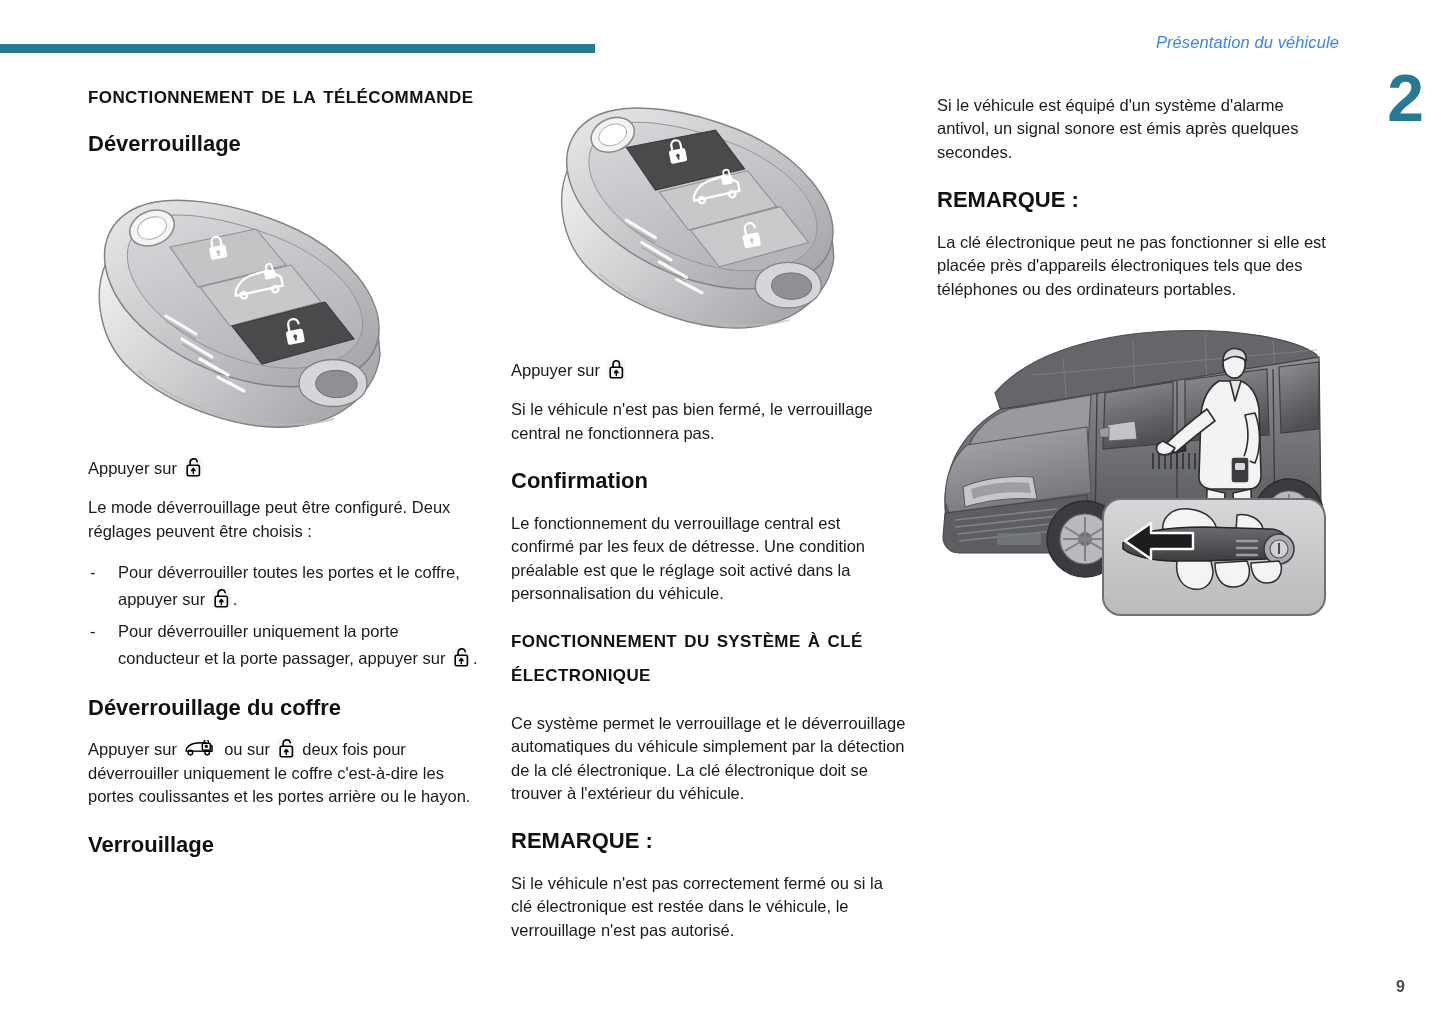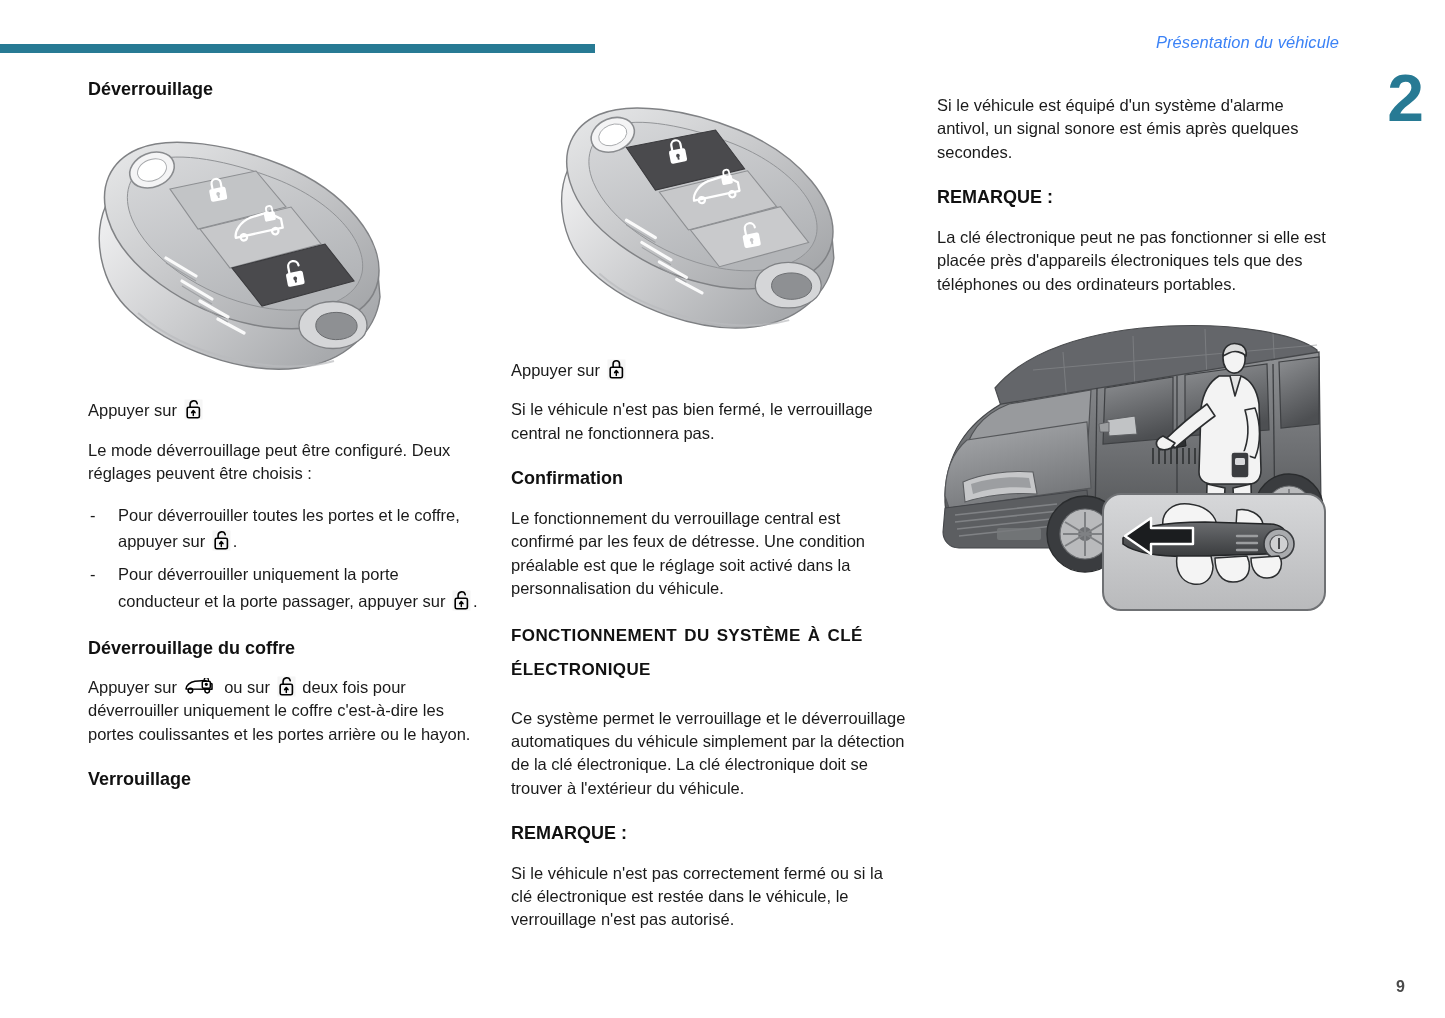--- a/index.html
+++ b/index.html
@@ -69,21 +69,21 @@
     font-weight: bold;
     margin: 0 0 18px 0;
     line-height: 1.42;
     letter-spacing: .4px;
     font-variant: small-caps;
     text-transform: lowercase;
     color: #111;
   }
   h1.sec.tight { margin-bottom: 22px; }
   h2.sub {
-    font-size: 18px;
+    font-size: 22px;
     font-weight: bold;
     margin: 22px 0 12px 0;
     line-height: 1.3;
     color: #111;
   }
   h2.sub.first { margin-top: 0; }
   p.body {
     font-size: 16.5px;
     line-height: 1.42;
     margin: 16px 0 16px 0;
@@ -125,20 +125,21 @@
 </head>
 <body>
 
 <div class="header-rule"></div>
 <div class="header-title">Présentation du véhicule</div>
 <div class="chapter-number">2</div>
 <div class="page-number">9</div>
 
 <div class="col col-1">
 
+  <h1 class="sec">Fonctionnement de la télécommande</h1>
 
   <h2 class="sub first">Déverrouillage</h2>
 
   <figure class="fig fig-key1">
     <svg width="330" height="270" viewBox="0 0 330 270" role="img">
       <defs>
         <linearGradient id="kbody1" x1="0" y1="0" x2="1" y2="1">
           <stop offset="0" stop-color="#e8e9ea"></stop>
           <stop offset="0.45" stop-color="#c9cacc"></stop>
           <stop offset="1" stop-color="#9fa1a4"></stop>

